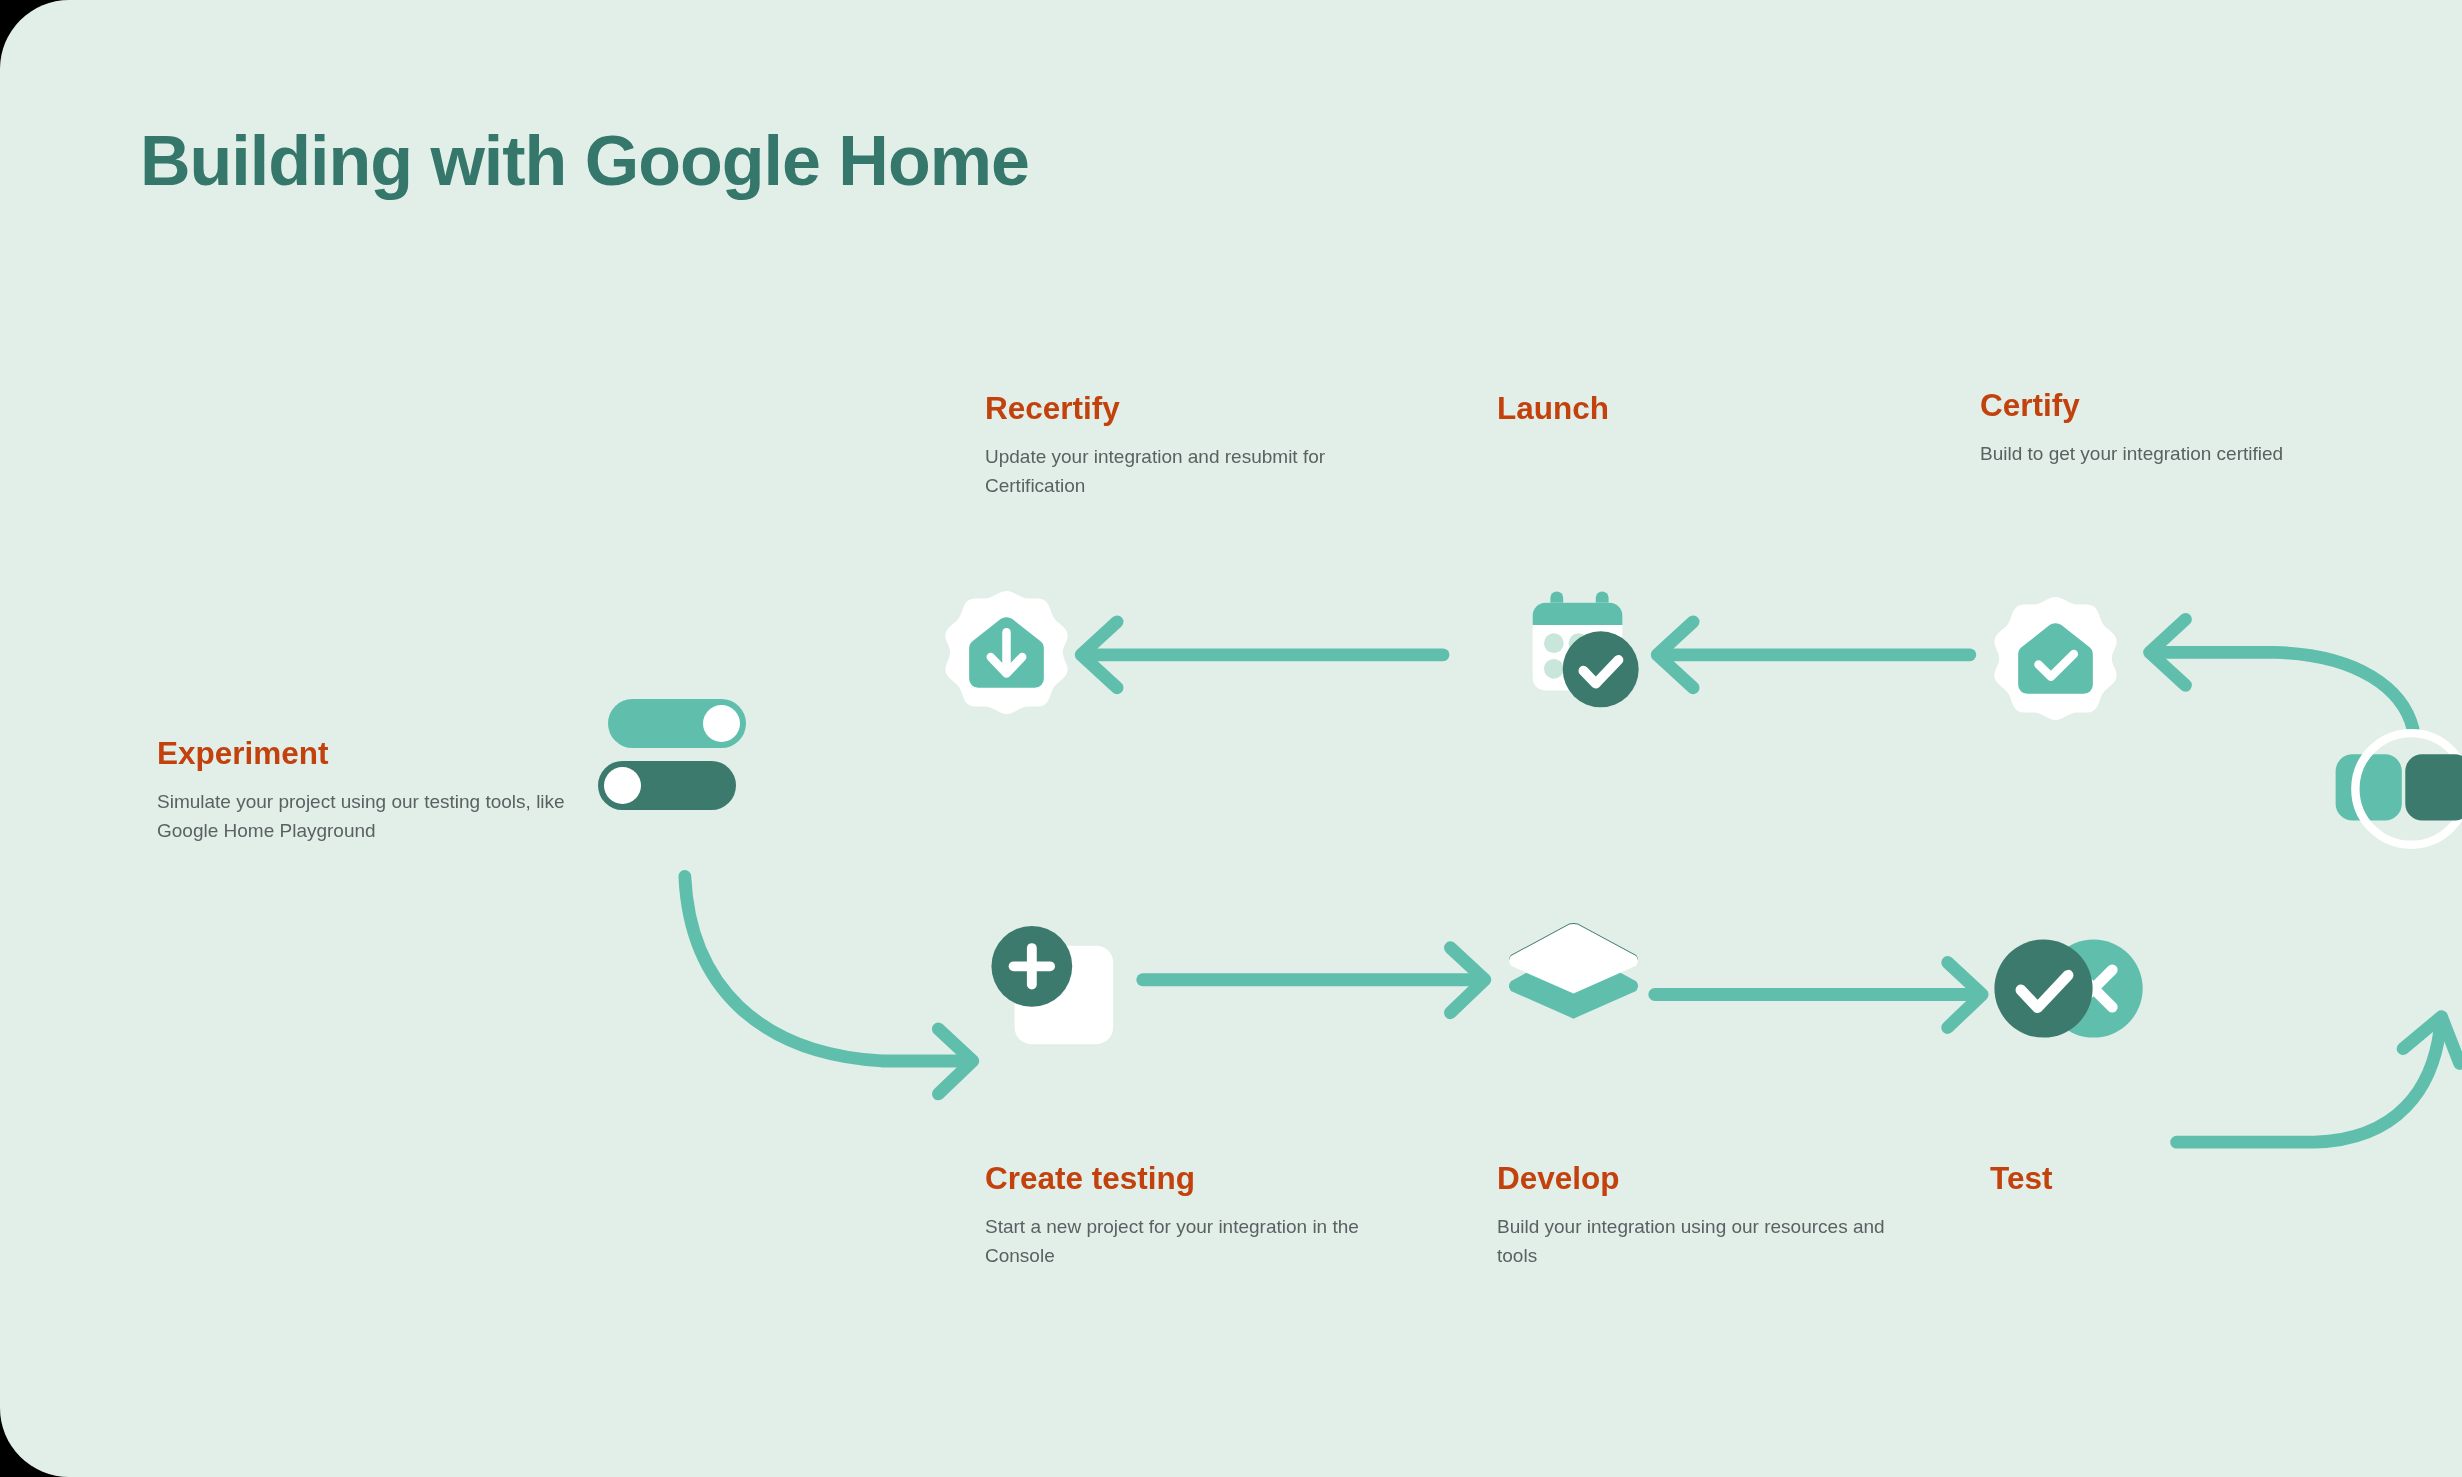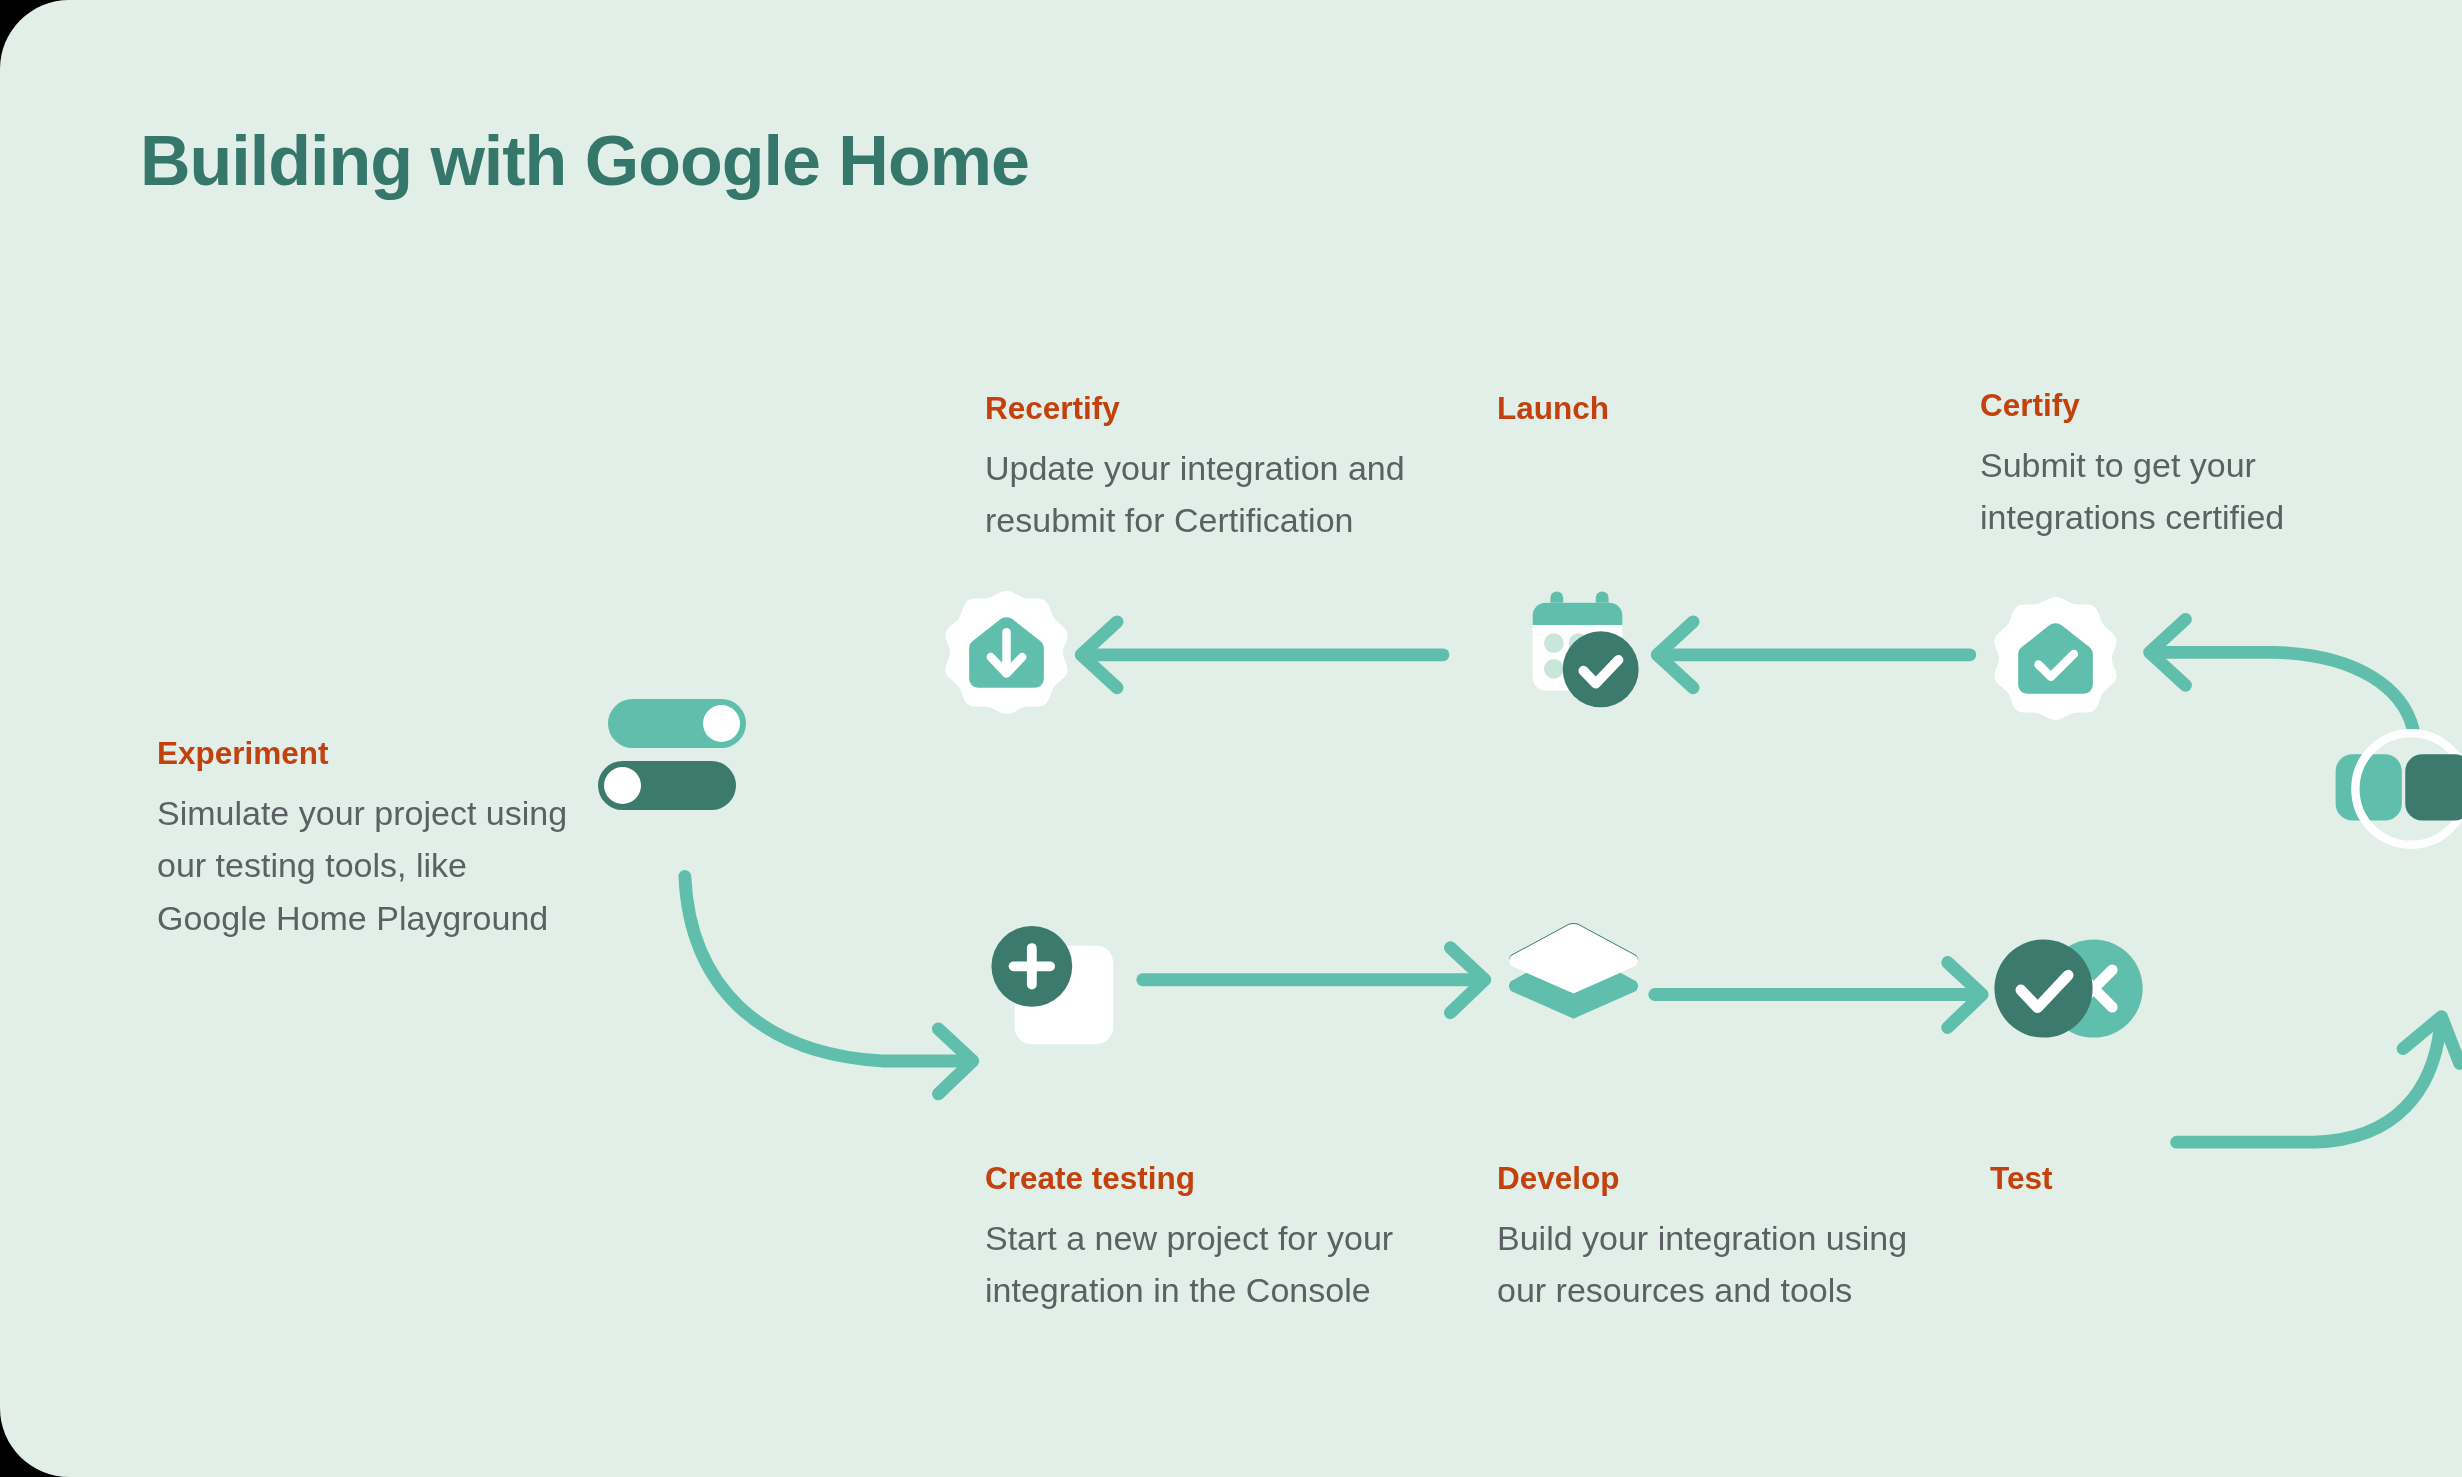--- a/index.html
+++ b/index.html
@@ -48,21 +48,21 @@
   .node-text { position: absolute; }
   .node-title {
     font-size: 31.5px;
     font-weight: 700;
     color: #c2410c;
     line-height: 1.05;
     margin: 0 0 16.7px 0;
     white-space: nowrap;
   }
   .node-desc {
-    font-size: 34px;
+    font-size: 19px;
     font-weight: 400;
     color: #5b6063;
     line-height: 1.55;
     margin: 0;
   }
 
   
   .icon-wrap { position: absolute; }
 
   
@@ -192,21 +192,21 @@
   <div class="icon-wrap" style="left:2305px; top:699px; width:163px; height:163px;">
     <svg width="163" height="163" viewBox="0 0 330 330" xmlns="http://www.w3.org/2000/svg">
       <rect x="62" y="112" width="134" height="134" rx="34" fill="#5fbfac"></rect>
       <circle cx="215" cy="182" r="113" fill="none" stroke="#ffffff" stroke-width="17"></circle>
       <rect x="203" y="112" width="134" height="134" rx="34" fill="#3b7a6d"></rect>
     </svg>
   </div>
 
   <div class="node-text" style="left:1980px; top:389px; width:443px;">
     <div class="node-title">Certify</div>
-    <div class="node-desc" style="width:345px;">Submit to get your integrations certified</div>
+    <div class="node-desc" style="width:345px;">Build to get your integration certified</div>
   </div>
   <div class="icon-wrap" style="left:1990px; top:593px; width:131px; height:131px;">
     <svg width="131" height="131" viewBox="0 0 200 200" xmlns="http://www.w3.org/2000/svg">
       <path fill="#ffffff" d="M100 6
         c10 0 19 9 29 11 c10 2 22 -2 30 4 c8 6 8 19 14 27 c6 8 18 13 20 23
         c2 10 -7 19 -7 29 c0 10 9 19 7 29 c-2 10 -14 15 -20 23 c-6 8 -6 21 -14 27
         c-8 6 -20 2 -30 4 c-10 2 -19 11 -29 11 c-10 0 -19 -9 -29 -11 c-10 -2 -22 2 -30 -4
         c-8 -6 -8 -19 -14 -27 c-6 -8 -18 -13 -20 -23 c-2 -10 7 -19 7 -29
         c0 -10 -9 -19 -7 -29 c2 -10 14 -15 20 -23 c6 -8 6 -21 14 -27
         c8 -6 20 -2 30 -4 c10 -2 19 -11 29 -11 Z"></path>

